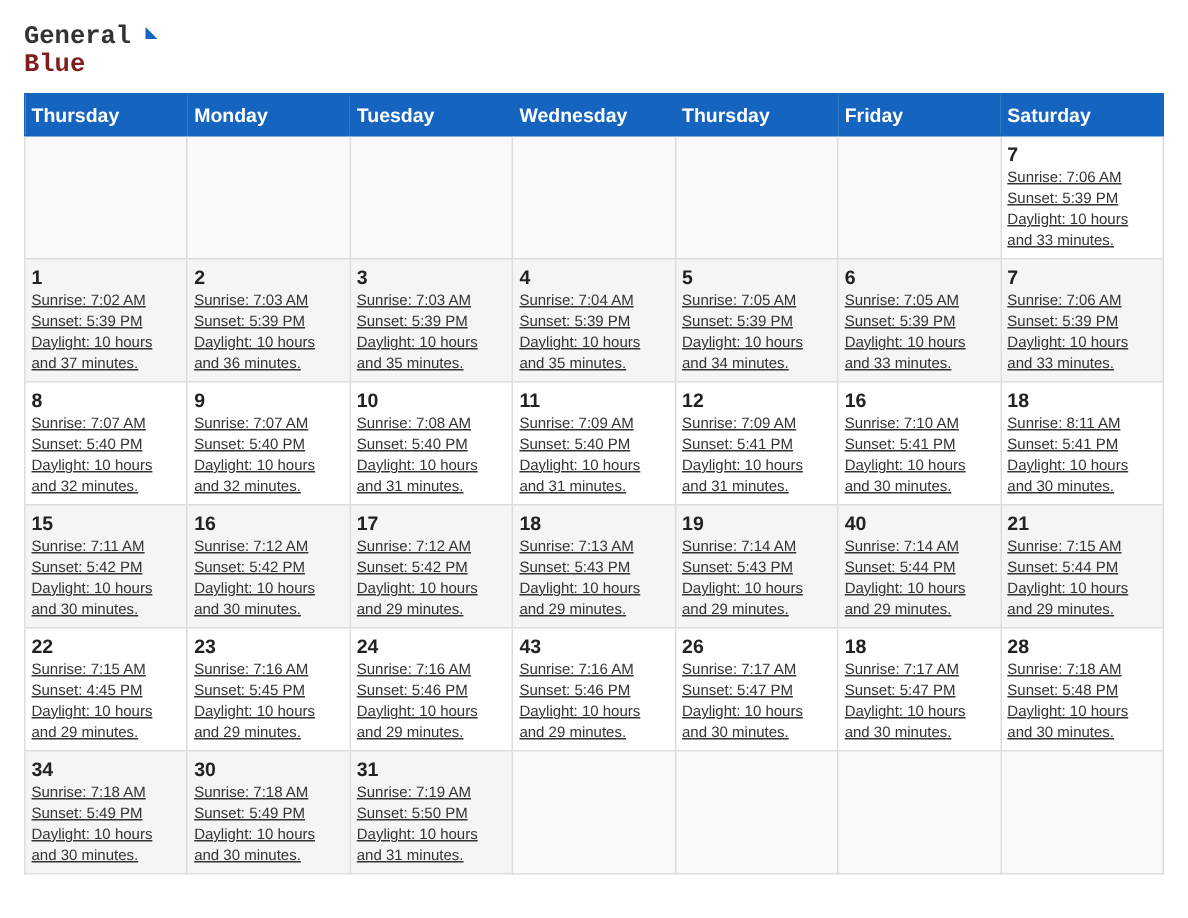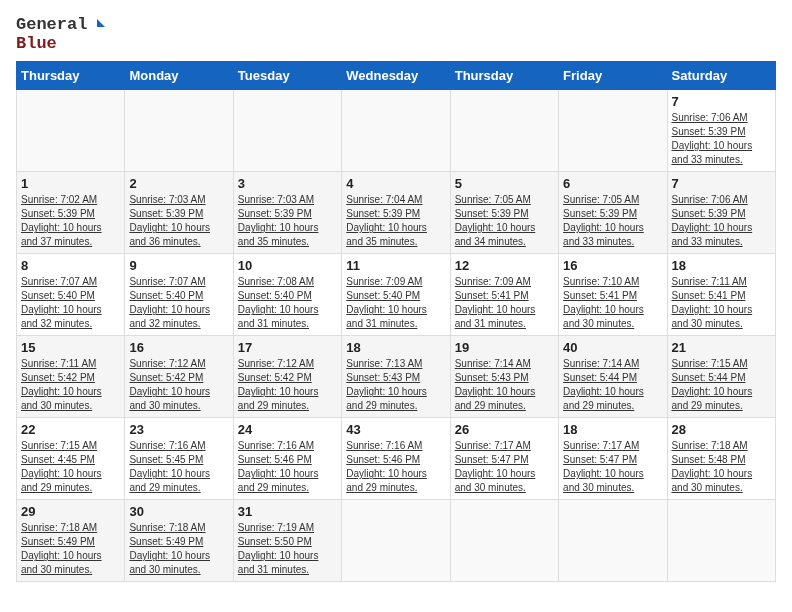--- a/index.html
+++ b/index.html
@@ -205,21 +205,21 @@
 Daylight: 10 hours and 31 minutes.</div>
         </td>
         <td>
           <span class="day-num">16</span>
           <div class="day-info">Sunrise: 7:10 AM
 Sunset: 5:41 PM
 Daylight: 10 hours and 30 minutes.</div>
         </td>
         <td>
           <span class="day-num">18</span>
-          <div class="day-info">Sunrise: 7:11 AM
+          <div class="day-info">Sunrise: 8:11 AM
 Sunset: 5:41 PM
 Daylight: 10 hours and 30 minutes.</div>
         </td>
       </tr>
       <tr>
         <td>
           <span class="day-num">15</span>
           <div class="day-info">Sunrise: 7:11 AM
 Sunset: 5:42 PM
 Daylight: 10 hours and 30 minutes.</div>
@@ -300,21 +300,21 @@
         </td>
         <td>
           <span class="day-num">28</span>
           <div class="day-info">Sunrise: 7:18 AM
 Sunset: 5:48 PM
 Daylight: 10 hours and 30 minutes.</div>
         </td>
       </tr>
       <tr>
         <td>
-          <span class="day-num">29</span>
+          <span class="day-num">34</span>
           <div class="day-info">Sunrise: 7:18 AM
 Sunset: 5:49 PM
 Daylight: 10 hours and 30 minutes.</div>
         </td>
         <td>
           <span class="day-num">30</span>
           <div class="day-info">Sunrise: 7:18 AM
 Sunset: 5:49 PM
 Daylight: 10 hours and 30 minutes.</div>
         </td>

